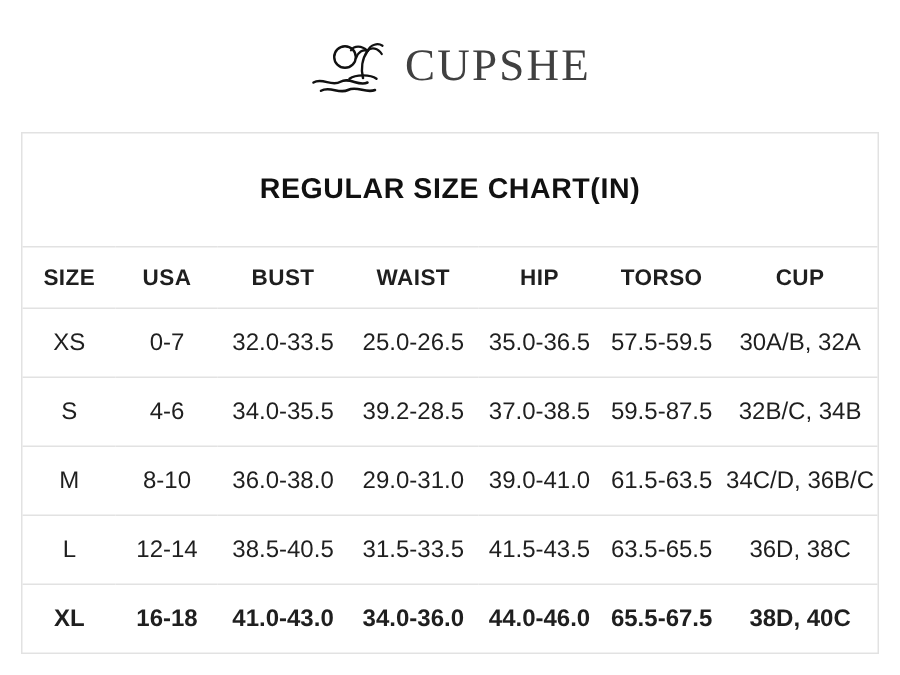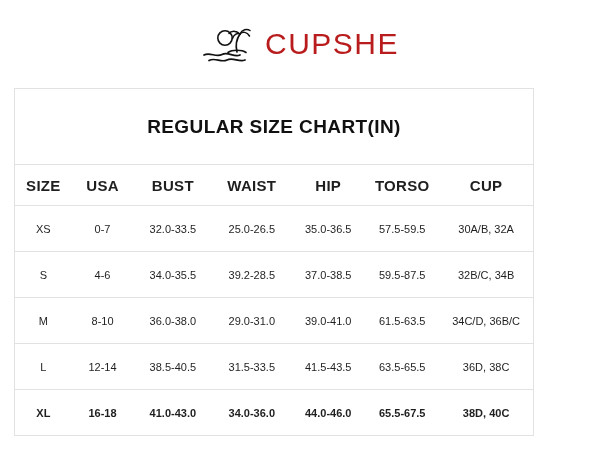--- a/index.html
+++ b/index.html
@@ -31,30 +31,30 @@
   }
   .brand-logo {
     width: 54px;
     height: 44px;
     display: block;
   }
   .brand-name {
     font-size: 30px;
     letter-spacing: 1.5px;
     font-weight: 400;
-    color: #b91c1c;
-    font-family: Liberation Sans, sans-serif;
+    color: #404040;
+    font-family: Liberation Serif, serif;
   }
 
   
   .chart-frame {
     position: absolute;
     left: 14px;
     top: 88px;
-    width: 520px;
+    width: 572px;
     border: 1px solid #e2e2e2;
     box-sizing: border-box;
     background: #ffffff;
   }
   .chart-title {
     text-align: center;
     font-size: 19px;
     font-weight: bold;
     letter-spacing: 0.4px;
     padding: 27px 0 26px 0;
@@ -65,21 +65,21 @@
     width: 100%;
     border-collapse: collapse;
     table-layout: fixed;
   }
   table.size-table th,
   table.size-table td {
     border-top: 1px solid #e2e2e2;
     border-bottom: 1px solid #e2e2e2;
     text-align: center;
     vertical-align: middle;
-    font-size: 11px;
+    font-size: 16px;
     color: #1f1f1f;
     height: 45px;
     padding: 0 2px;
   }
   table.size-table th {
     font-weight: bold;
     font-size: 15px;
     letter-spacing: 0.3px;
     height: 40px;
   }

